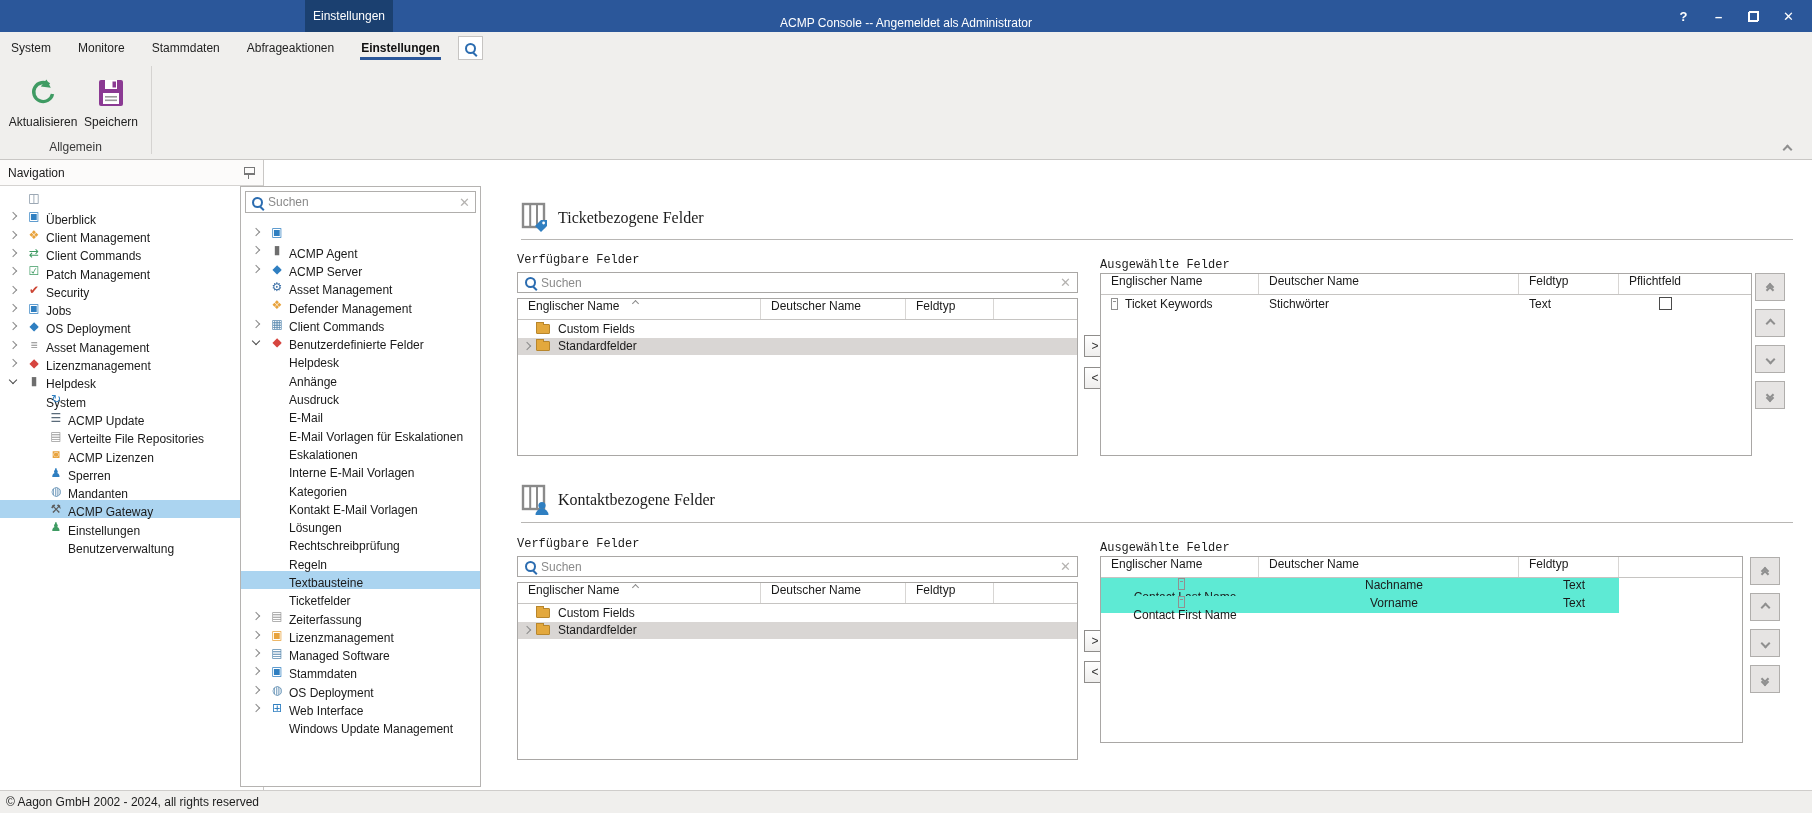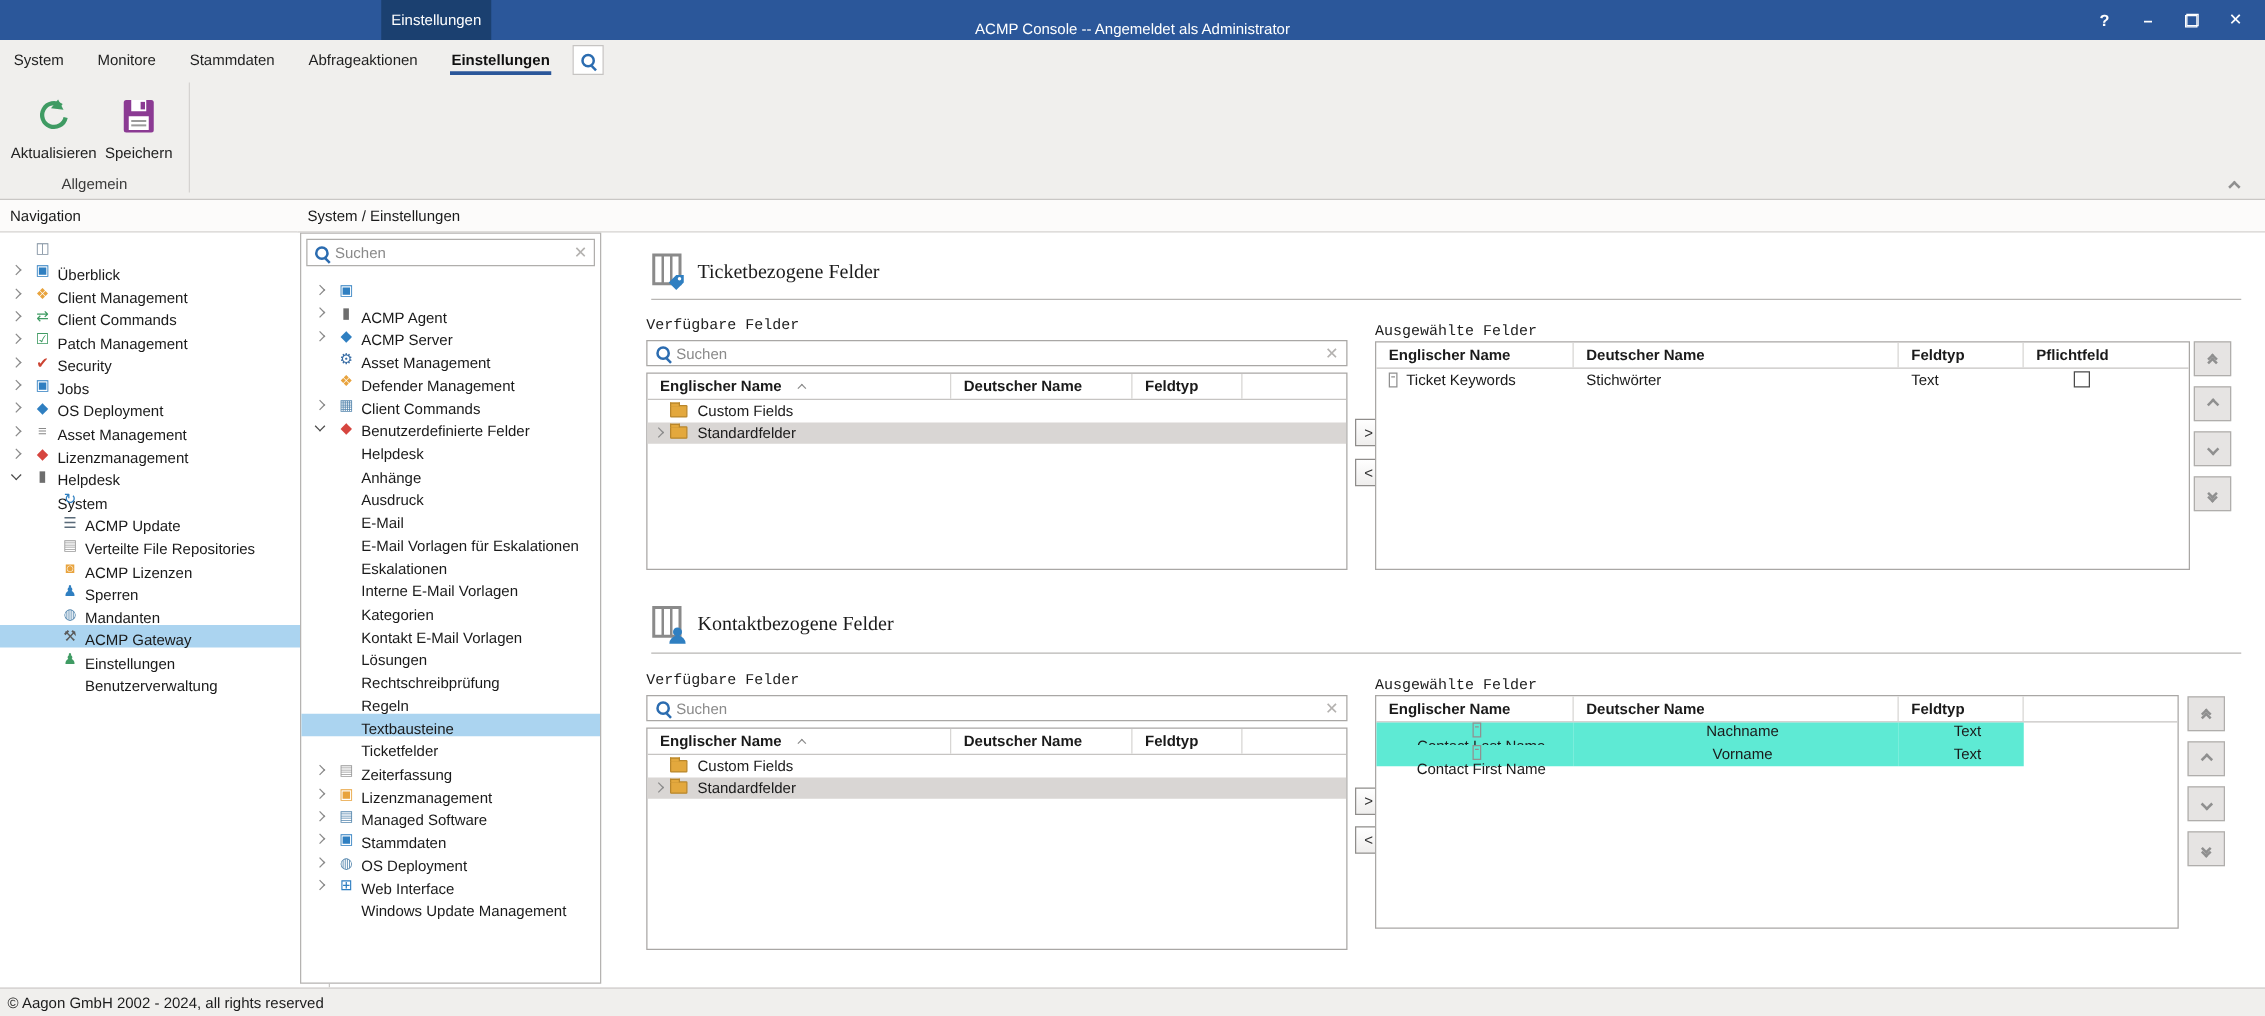--- a/index.html
+++ b/index.html
@@ -73,21 +73,21 @@
   .stree .child { padding-left:46px; }
 
   
   .sec-title { font-size:16px; color:#1c1c1c;font-family:Liberation Serif, serif; }
   .hrule { position:absolute; left:521px; right:19px; height:1px; background:#b8b6b4; }
   .field-label { color:#1c1c1c;font-family:Liberation Mono, monospace; }
   .search-wide { width:561px; height:21px; border:1px solid #a9a7a5; background:#fff; display:flex; align-items:center; padding:0 6px; }
 
   .avail-table { width:561px; border:1px solid #a9a7a5; background:#fff; overflow:hidden; }
   .tbl-header { display:flex; height:21px; border-bottom:1px solid #c6c4c2; align-items:stretch; }
-  .th { padding-left:10px; display:flex; align-items:center; border-right:1px solid #d8d6d4;font-weight:bold; }
+  .th { padding-left:10px; display:flex; align-items:flex-start; border-right:1px solid #d8d6d4; }
   .th:last-child { border-right:none; }
   .w1{width:243px;} .w2{width:145px;} .w3{width:88px;} .wx{flex:1;}
   .sw1{width:158px;} .sw2{width:260px;} .sw3{width:100px;}
   .sort-caret { display:inline-block; width:5px; height:5px; border-right:1.4px solid #8a8a8a; border-top:1.4px solid #8a8a8a; transform:rotate(-45deg); margin-left:14px; margin-top:2px; }
   .arow { height:17.5px; display:flex; align-items:center; }
   .arow.sel { background:#d9d6d4; }
   .arow .exp { width:14px; margin-left:4px; }
   .folder { width:14px; height:10px; background:#e3a83d; border:1px solid #b8862c; border-radius:1px; position:relative; margin-right:8px; flex:none; }
   .folder::before { content:""; position:absolute; top:-3px; left:-1px; width:6px; height:2px; background:#e3a83d; border:1px solid #b8862c; border-bottom:none; }
 
@@ -261,23 +261,20 @@
           <span class="tlabel">Einstellungen</span>
         </div>
         <div class="trow child">
           <span class="exp "></span>
           <span class="ti" style="color: rgb(63, 155, 99);">♟</span>
           <span class="tlabel">Benutzerverwaltung</span>
         </div>
       </div>
   </div>
 
-  <div class="path-header">
-    <span>System / Einstellungen</span>
-  </div>
 
   <div class="settings-panel">
     <div class="spanel-search">
       <span class="mag"></span>
       <span class="placeholder">Suchen</span>
       <span class="clear-x">✕</span>
     </div>
     <div class="tree stree" id="settings-tree">
         <div class="trow">
           <span class="exp closed"></span>

